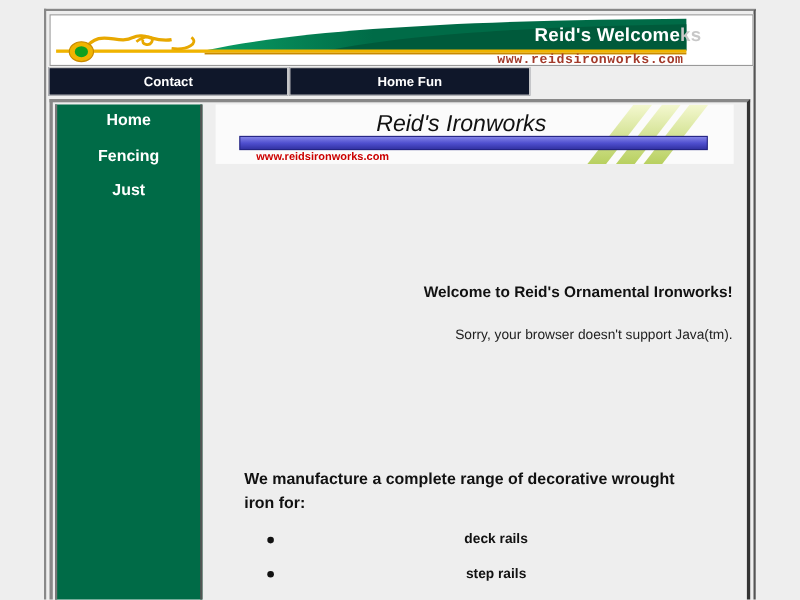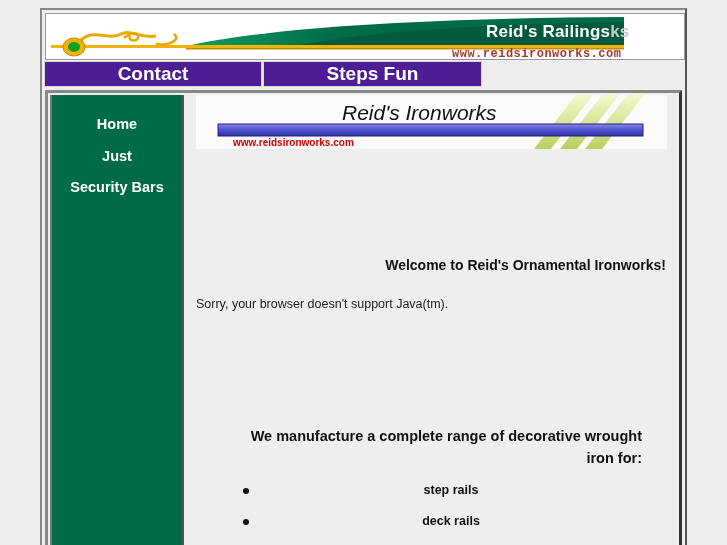--- a/index.html
+++ b/index.html
@@ -24,21 +24,21 @@
   }
   .banner-title .fade { color: #c8c8c8; text-align: center; }
   .banner-url {
     position: absolute; left: 406px; top: 33px; font-family: "Liberation Mono", "DejaVu Sans Mono", monospace;
     font-size: 12px; font-weight: bold; color: #a33a2a; letter-spacing: 0.5px;
   }
 
   
   .topnav { position: absolute; left: 2px; top: 51px; height: 26px; display: flex; }
   .topnav-btn {
-    height: 26px; background: #4c1d95; color: #fff; font-weight: bold; font-size: 19px;
+    height: 26px; background: #0f172a; color: #fff; font-weight: bold; font-size: 12px;
     display: flex; align-items: center; justify-content: center;
     border: 1px solid #d8d8d8; cursor: pointer;
   }
   .topnav-btn.contact { width: 218px; }
   .topnav-btn.justfun { width: 219px; margin-left: 1px; }
 
   
   .frame {
     position: absolute; left: 3px; top: 80px; width: 637px; height: 480px;
     border: 3px solid #888; border-right-color: #333; border-bottom-color: #333;
@@ -46,44 +46,44 @@
   }
   .sidebar {
     position: absolute; left: 2px; top: 2px; width: 134px; height: 470px;
     background: #006b47; border-right: 2px solid #555;
     border-left: 2px solid #777;
   }
   .side-item {
     display: block; text-align: center; color: #fff; font-weight: bold; font-size: 14.5px;
     height: 31.7px; line-height: 31px; cursor: pointer; white-space: nowrap;
   }
-  .side-list { padding-top: 14px; }
+  .side-list { padding-top: 0; }
 
   .main { position: absolute; left: 148px; top: 2px; width: 480px; height: 470px; }
 
   .logo {
     position: absolute; left: 0; top: 0; width: 471px; height: 54px; background: #fbfbfb; overflow: hidden;
   }
   .logo-title {
     position: absolute; left: 146px; top: 6px; font-size: 21px; font-style: italic; color: #111;
   }
   .logo-url {
     position: absolute; left: 37px; top: 42px; font-size: 10px; font-weight: bold; color: #cc0000;
   }
 
   .welcome {
     position: absolute; left: 0; width: 470px; top: 162px; text-align: right;
     font-weight: bold; font-size: 14px; color: #111;
   }
   .java {
-    position: absolute; left: 0; width: 470px; top: 202px; text-align: left;
+    position: absolute; left: 0; width: 470px; top: 202px; text-align: right;
     font-size: 12.5px; color: #222;
   }
   .manufacture {
-    position: absolute; left: 26px; width: 420px; top: 330px; text-align: right;
+    position: absolute; left: 26px; width: 420px; top: 330px; text-align: left;
     font-weight: bold; font-size: 14.5px; color: #111; line-height: 22px;
   }
   .products { position: absolute; left: 0; top: 380px; width: 470px; list-style: none; }
   .product {
     position: relative; height: 31px; line-height: 31px; text-align: center;
     font-weight: bold; font-size: 12.5px; color: #111; padding-left: 40px;
   }
   .product .bullet {
     position: absolute; left: 47px; top: 13px; width: 6px; height: 6px; border-radius: 50%; background: #111;
   }
@@ -106,36 +106,36 @@
       <path d="M250 32 C 330 16, 450 10, 578 8 L 578 32 Z" fill="#005a3b"></path>
       <rect x="5" y="31" width="573" height="3" fill="#f0b400"></rect>
       <rect x="140" y="34" width="438" height="1.5" fill="#c88a00"></rect>
       <path d="M30 32 C 45 10, 60 28, 75 20 C 85 15, 95 25, 110 22" stroke="#e8a800" stroke-width="3" fill="none"></path>
       <path d="M78 24 C 85 18, 95 18, 92 24 C 90 28, 82 27, 84 22" stroke="#e8a800" stroke-width="2.5" fill="none"></path>
       <path d="M110 30 C 125 32, 135 25, 128 20" stroke="#e8a800" stroke-width="2.5" fill="none"></path>
       <ellipse cx="28" cy="33" rx="11" ry="9" fill="#f0b400" stroke="#c88a00" stroke-width="1"></ellipse>
       <ellipse cx="28" cy="33" rx="6" ry="5" fill="#10a020"></ellipse>
     </svg>
     <div class="banner-title">
-      <span>Reid's Railings</span><span class="fade">ks</span>
+      <span>Reid's Welcome</span><span class="fade">ks</span>
     </div>
     <div class="banner-url">www.reidsironworks.com</div>
   </div>
 
   <div class="topnav">
     <div class="topnav-btn contact">Contact</div>
-    <div class="topnav-btn justfun">Steps Fun</div>
+    <div class="topnav-btn justfun">Home Fun</div>
   </div>
 
   <div class="frame">
     <div class="sidebar">
       <div class="side-list">
         <a class="side-item">Home</a>
+        <a class="side-item">Fencing</a>
         <a class="side-item">Just</a>
-        <a class="side-item">Security Bars</a>
       </div>
     </div>
 
     <div class="main">
       <div class="logo">
         <svg width="471" height="54" style="position:absolute;left:0;top:0">
           <defs>
             <linearGradient id="bb" x1="0" x2="0" y1="0" y2="1">
               <stop offset="0" stop-color="#8888e8"></stop>
               <stop offset="0.5" stop-color="#5050d0"></stop>
@@ -155,25 +155,25 @@
         <div class="logo-url">www.reidsironworks.com</div>
       </div>
 
       <div class="welcome">Welcome to Reid's Ornamental Ironworks!</div>
       <div class="java">Sorry, your browser doesn't support Java(tm).</div>
       <div class="manufacture">We manufacture a complete range of decorative wrought iron for:</div>
 
       <ul class="products">
         <li class="product">
           <span class="bullet"></span>
-          <span>step rails</span>
+          <span>deck rails</span>
         </li>
         <li class="product">
           <span class="bullet"></span>
-          <span>deck rails</span>
+          <span>step rails</span>
         </li>
         <li class="product">
           
           
         </li>
       </ul>
     </div>
   </div>
 </div>
 

